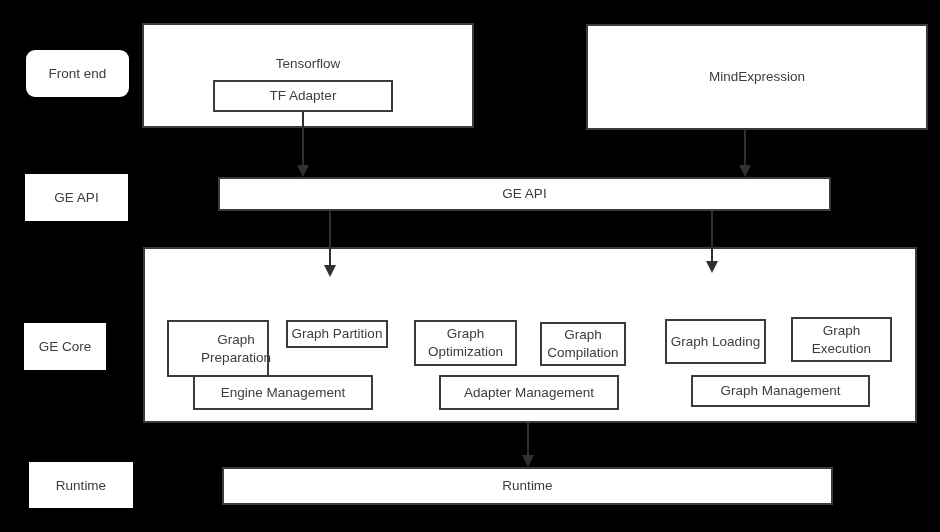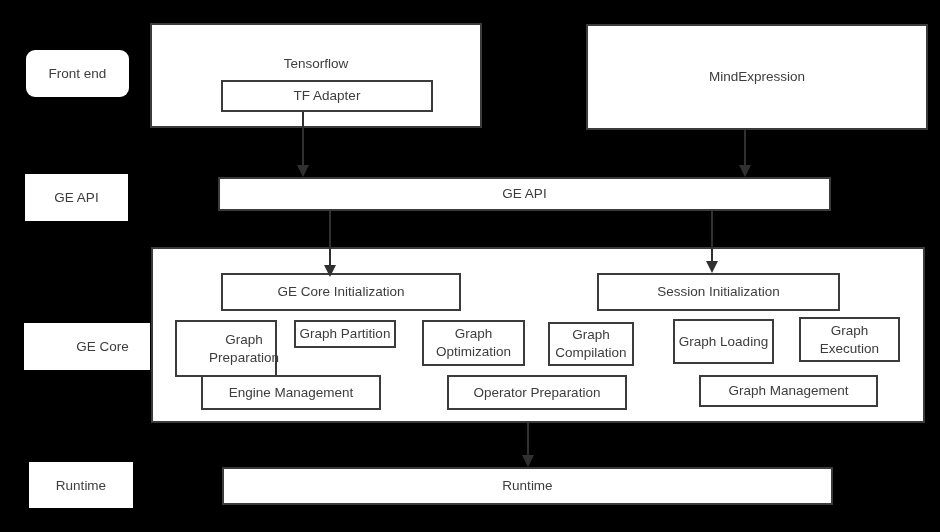--- a/index.html
+++ b/index.html
@@ -27,21 +27,21 @@
     border: 2px solid #3b3b3b;
     box-sizing: border-box;
     display: flex;
     align-items: center;
     justify-content: center;
     text-align: center;
     font-size: 13.5px;
     line-height: 1.3;
     color: #3d3d3d;
   }
-  .box.plain { display: block; margin-left: 8px; }
+  .box.plain { display: block; }
   .tf-title {
     position: absolute;
     left: 0; right: 0;
     top: 30px;
     text-align: center;
     font-size: 13.5px;
   }
   .arrow { position: absolute; width: 14px; z-index: 6; }
   .arrow .shaft {
     position: absolute;
@@ -62,46 +62,44 @@
     border-top: 12px solid #303030;
   }
 </style>
 </head>
 <body>
 
 <div class="canvas">
 
   <div class="layer-label" style="left:26px; top:50px; width:103px; height:47px;border-radius:9px;">Front end</div>
   <div class="layer-label" style="left:25px; top:174px; width:103px; height:47px;">GE API</div>
-  <div class="layer-label" style="left:24px; top:323px; width:95px; height:47px;padding-left:31px;">GE Core</div>
+  <div class="layer-label" style="left:24px; top:323px; width:82px; height:47px;">GE Core</div>
   <div class="layer-label" style="left:29px; top:462px; width:104px; height:46px;">Runtime</div>
 
   <div class="box plain" style="left:142px; top:23px; width:332px; height:105px;">
     <div class="tf-title">Tensorflow</div>
-    <div class="box" style="left:69px; top:55px; width:212px; height:32px;">TF Adapter</div>
+    <div class="box" style="left:69px; top:55px; width:180px; height:32px;">TF Adapter</div>
   </div>
 
   <div class="box" style="left:586px; top:24px; width:342px; height:106px;">MindExpression</div>
 
   <div class="box" style="left:218px; top:177px; width:613px; height:34px;">GE API</div>
 
   <div class="box plain" style="left:143px; top:247px; width:774px; height:176px;">
 
-    <div class="box" style="left:68px; top:24px; width:240px; height:38px;">GE Core Initialization</div>
-    <div class="box" style="left:444px; top:24px; width:243px; height:38px;">Session Initialization</div>
 
     <div class="box" style="left:22px; top:71px; width:102px; height:57px;padding-left:36px;">Graph Preparation</div>
     <div class="box" style="left:141px; top:71px; width:102px; height:28px;">Graph Partition</div>
     <div class="box" style="left:269px; top:71px; width:103px; height:46px;">Graph Optimization</div>
     <div class="box" style="left:395px; top:73px; width:86px; height:44px;">Graph Compilation</div>
     <div class="box" style="left:520px; top:70px; width:101px; height:45px;">Graph Loading</div>
     <div class="box" style="left:48px; top:126px; width:180px; height:35px;">Engine Management</div>
 
     <div class="box" style="left:646px; top:68px; width:101px; height:45px;">Graph Execution</div>
-    <div class="box" style="left:294px; top:126px; width:180px; height:35px;">Operator Preparation</div>
+    <div class="box" style="left:294px; top:126px; width:180px; height:35px;">Adapter Management</div>
     <div class="box" style="left:546px; top:126px; width:179px; height:32px;">Graph Management</div>
   </div>
 
   <div class="box" style="left:222px; top:467px; width:611px; height:38px;">Runtime</div>
 
   <div class="arrow" style="left:296px; top:112px; height:65px;">
     <div class="shaft" style="height:54px;"></div>
     <div class="head"></div>
   </div>
 

